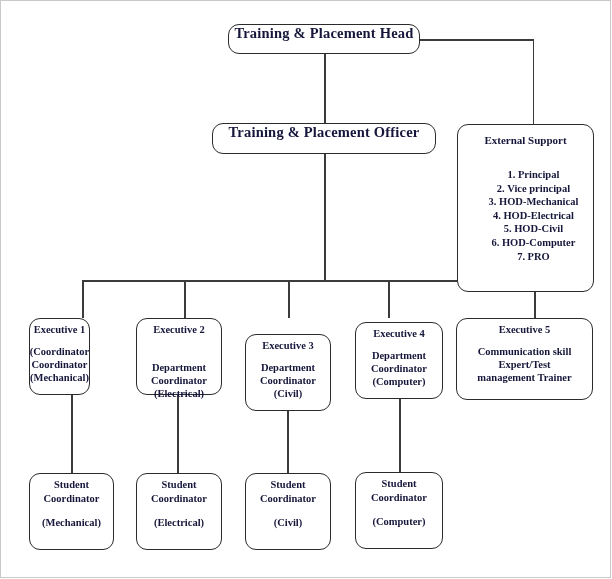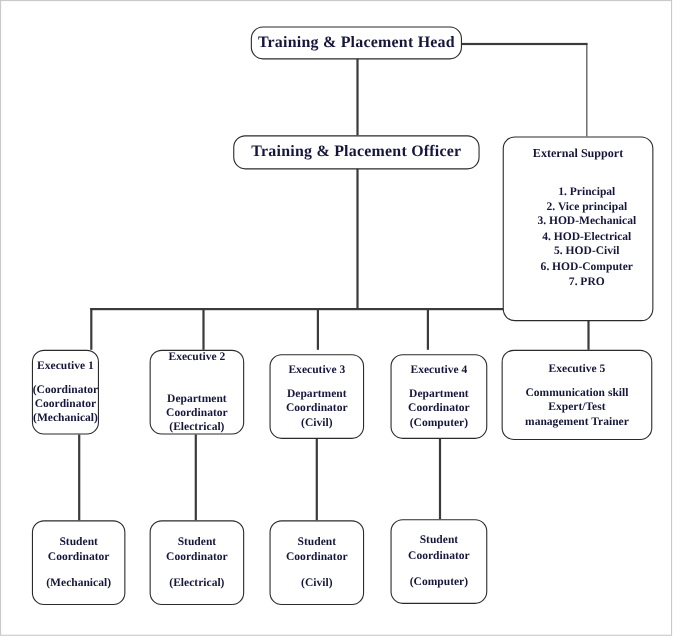--- a/index.html
+++ b/index.html
@@ -32,21 +32,21 @@
 
   .node {
     position: absolute;
     box-sizing: border-box;
     border: 1.6px solid #2b2b2b;
     border-radius: 11px;
     background: #ffffff;
     display: flex;
     flex-direction: column;
     align-items: center;
-    justify-content: center;
+    justify-content: flex-start;
     text-align: center;
     color: #15163a;
     font-weight: bold;
     z-index: 3;
   }
 
   .title-node {
     font-size: 14.5px;
     letter-spacing: 0.2px;
   }
@@ -175,21 +175,21 @@
 
   <div class="node exec-node" style="left:136px; top:318px; width:86px; height:77px;gap:16px;">
     <span class="exec-rank">Executive 2</span>
     <span class="exec-role">
       <span class="exec-role-line">Department</span>
       <span class="exec-role-line">Coordinator</span>
       <span class="exec-role-line">(Electrical)</span>
     </span>
   </div>
 
-  <div class="node exec-node" style="left:245px; top:322px; width:86px; height:77px;">
+  <div class="node exec-node" style="left:245px; top:334px; width:86px; height:77px;">
     <span class="exec-rank">Executive 3</span>
     <span class="exec-role">
       <span class="exec-role-line">Department</span>
       <span class="exec-role-line">Coordinator</span>
       <span class="exec-role-line">(Civil)</span>
     </span>
   </div>
 
   <div class="node exec-node" style="left:355px; top:322px; width:88px; height:77px;">
     <span class="exec-rank">Executive 4</span>

